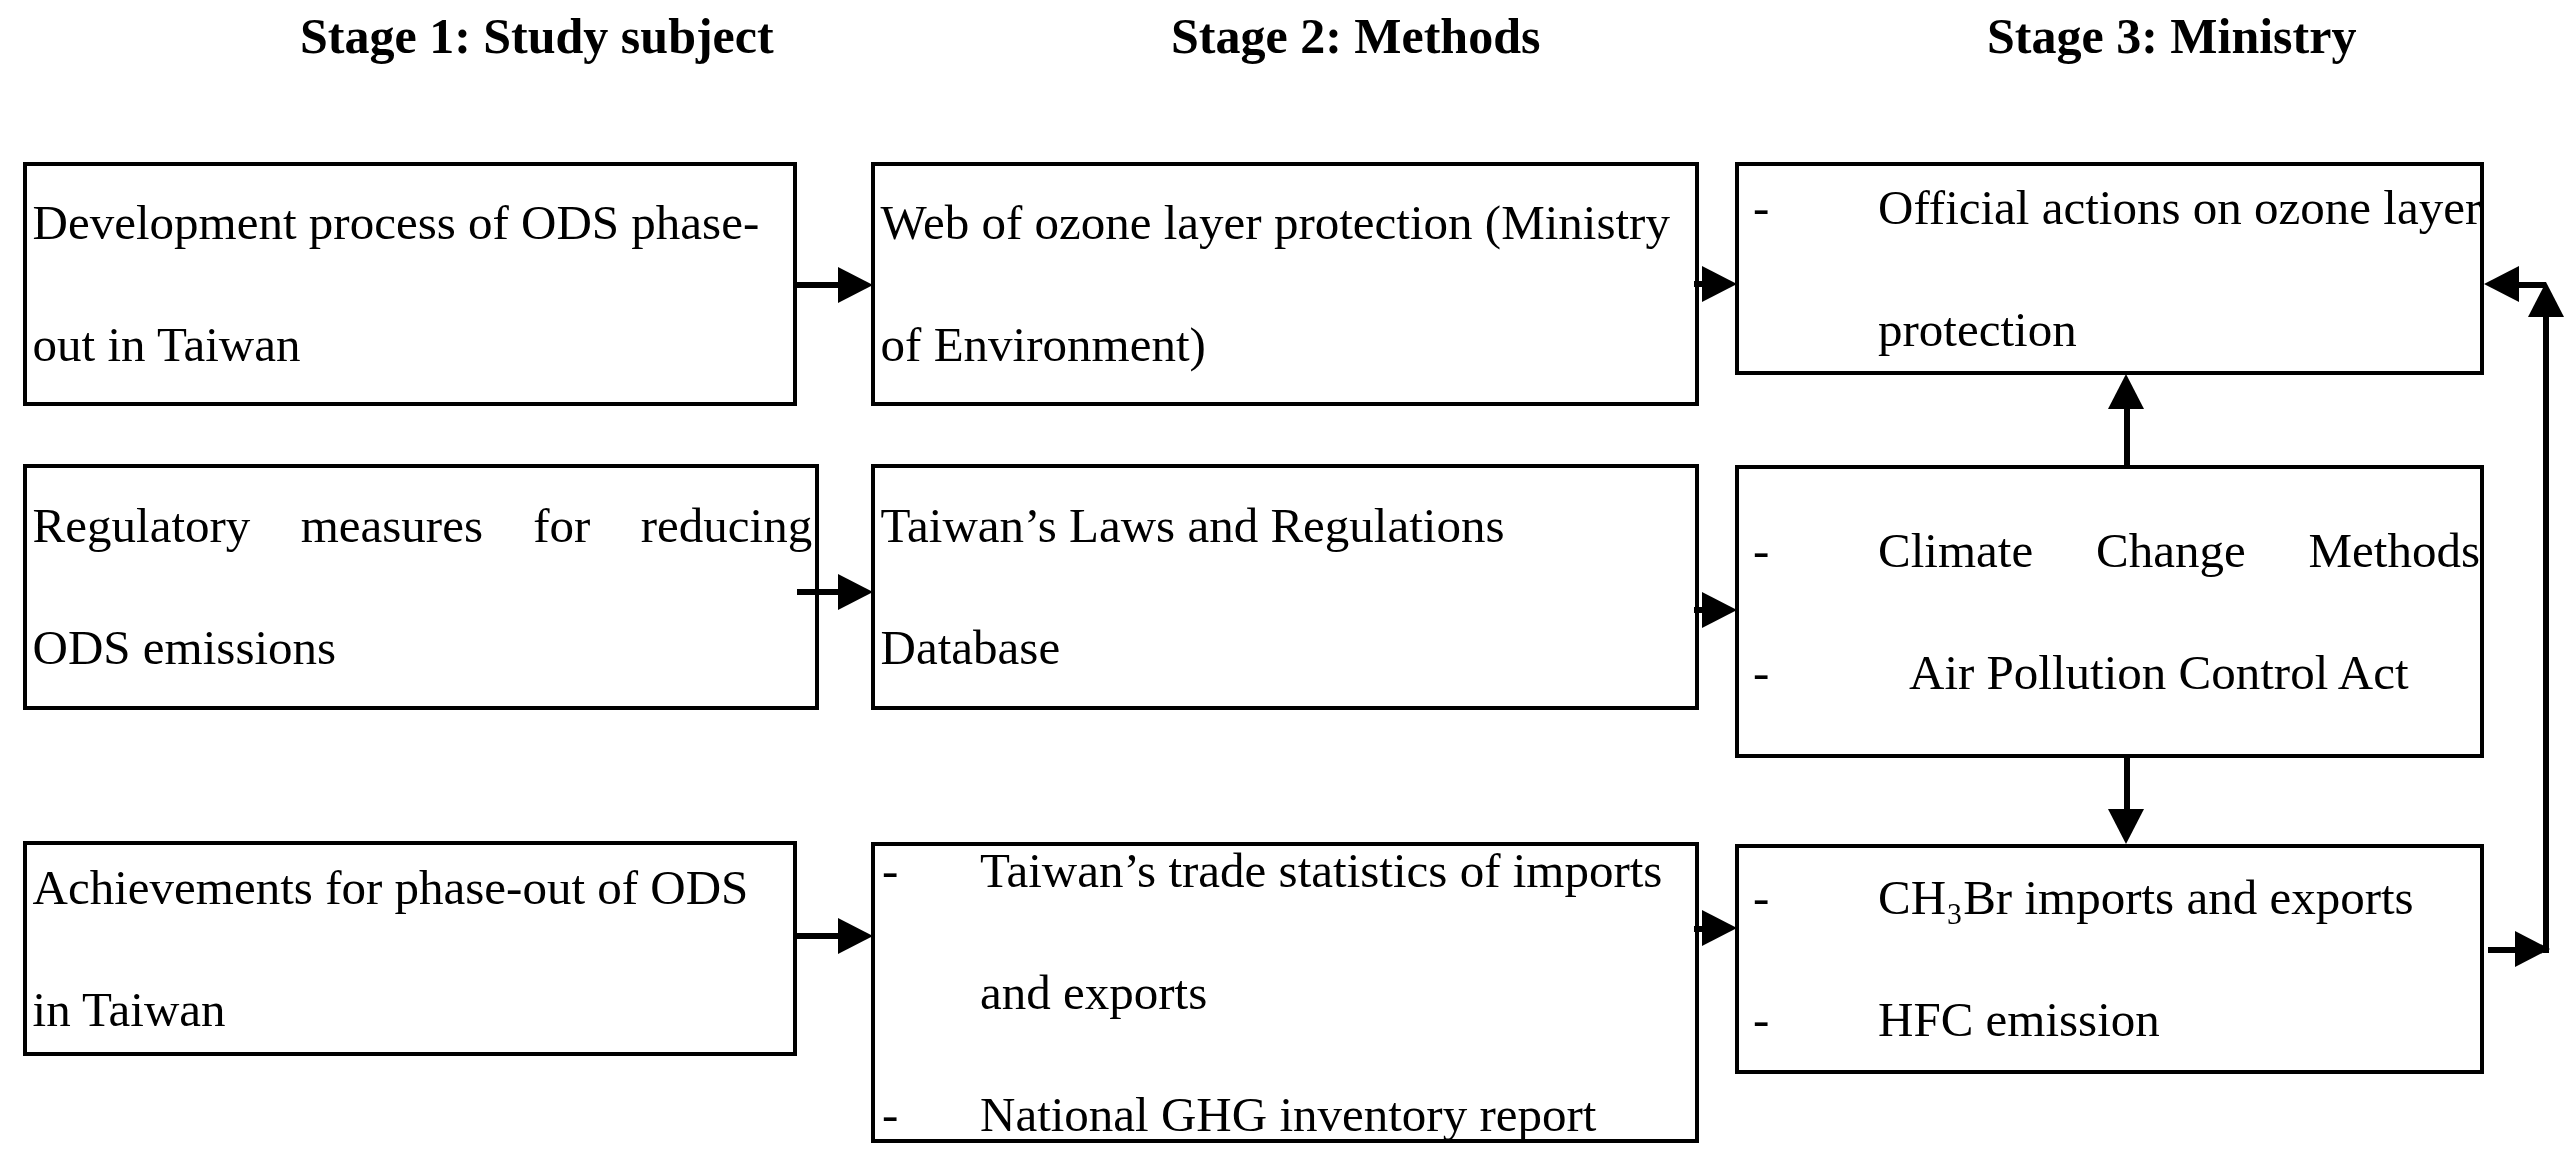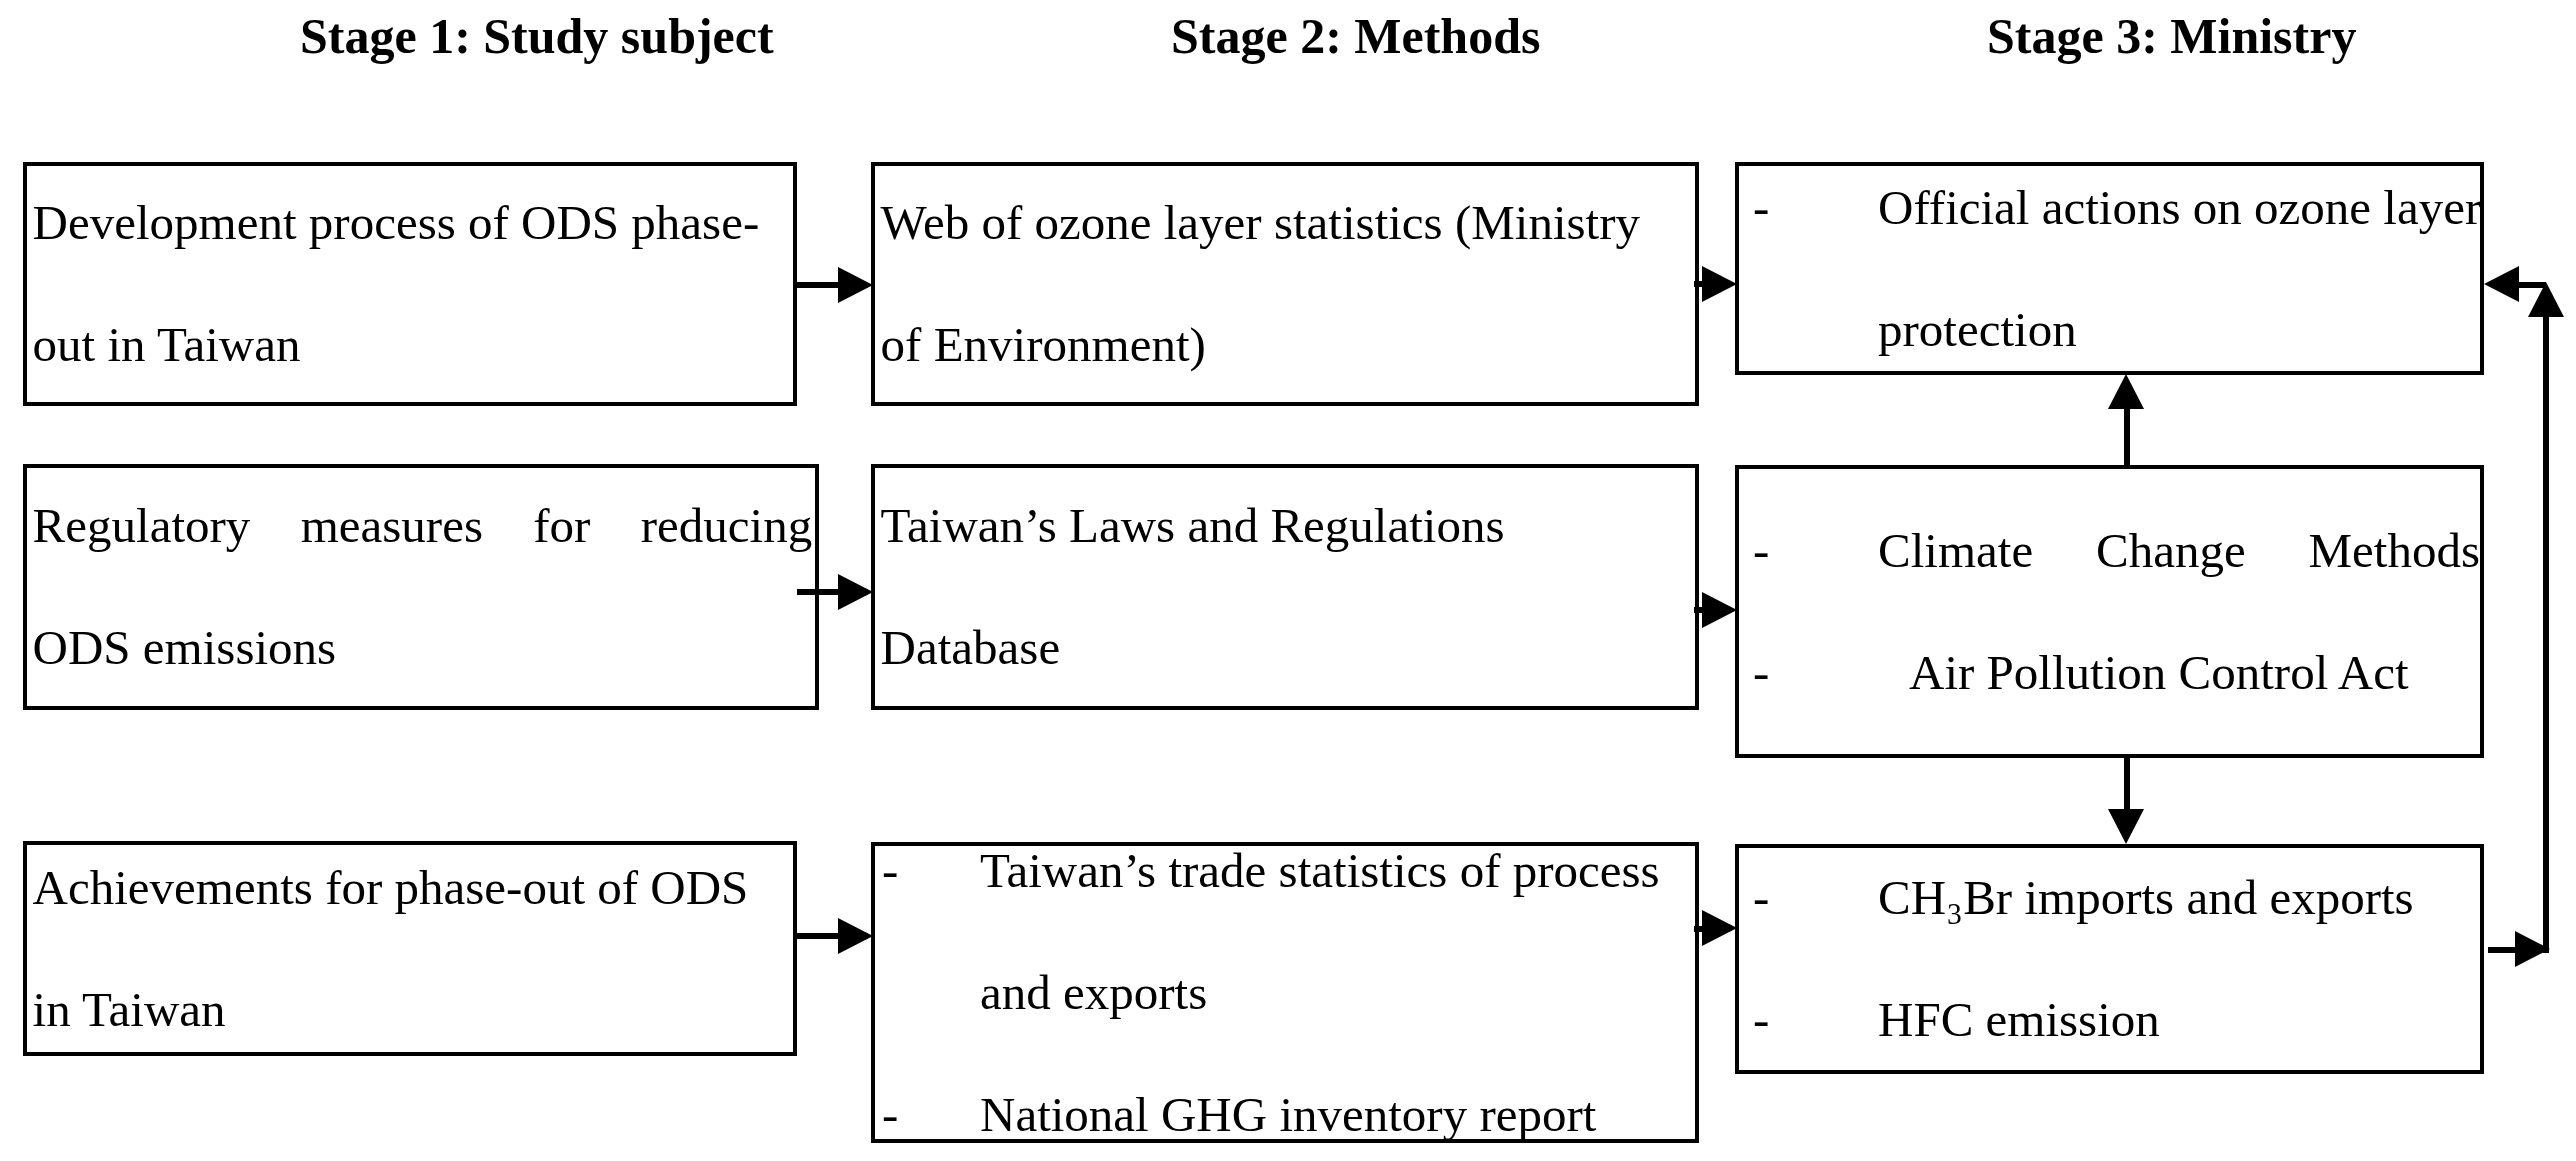--- a/index.html
+++ b/index.html
@@ -56,38 +56,38 @@
       <div class="line">
         <span class="txt">Achievements for phase-out of ODS</span>
       </div>
       <div class="line">
         <span class="txt">in Taiwan</span>
       </div>
     </div>
 
   <div class="box pad" id="b2r1" style="left:871px;top:162px;width:828px;height:244px">
       <div class="line">
-        <span class="txt">Web of ozone layer statistics (Ministry</span>
+        <span class="txt">Web of ozone layer protection (Ministry</span>
       </div>
       <div class="line">
         <span class="txt">of Environment)</span>
       </div>
     </div>
   <div class="box pad" id="b2r2" style="left:871px;top:464px;width:828px;height:246px">
       <div class="line">
         <span class="txt">Taiwan’s Laws and Regulations</span>
       </div>
       <div class="line">
         <span class="txt">Database</span>
       </div>
     </div>
   <div class="box" id="b2r3" style="left:871px;top:842px;width:828px;height:301px">
       <div class="line">
         <span class="dash">-</span>
-        <span class="txt hang">Taiwan’s trade statistics of process</span>
+        <span class="txt hang">Taiwan’s trade statistics of imports</span>
       </div>
       <div class="line">
         <span class="txt hang">and exports</span>
       </div>
       <div class="line">
         <span class="dash">-</span>
         <span class="txt hang">National GHG inventory report</span>
       </div>
     </div>
 

